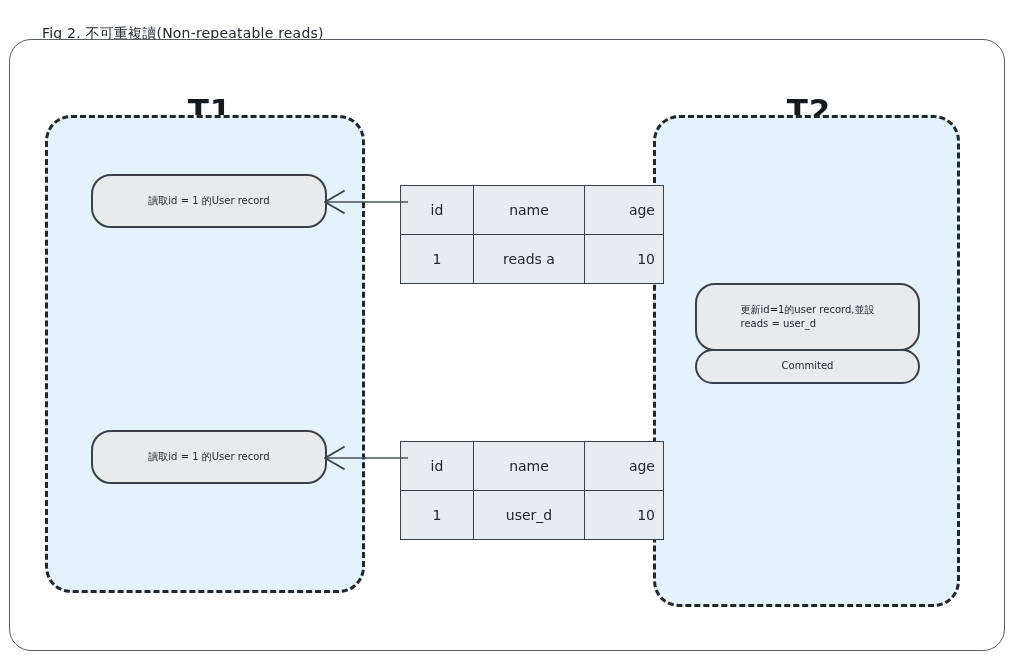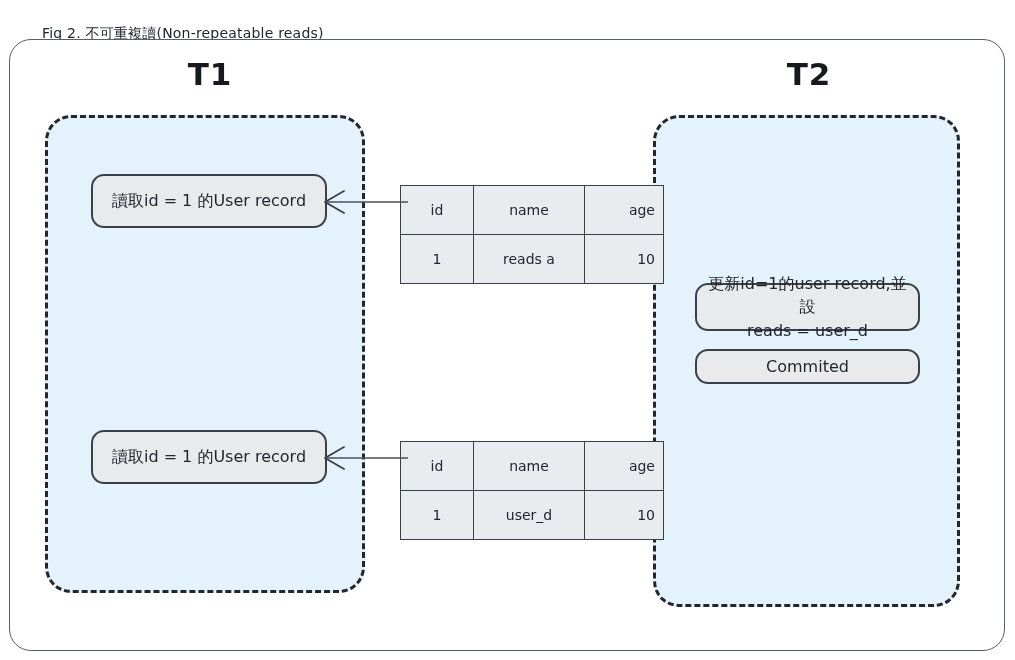--- a/index.html
+++ b/index.html
@@ -42,20 +42,21 @@
 
   
   .txn-title {
     position: absolute;
     font-size: 31px;
     font-weight: 700;
     letter-spacing: 1px;
     color: #16191d;
     text-align: center;
     width: 120px;
+    margin-top: 36px;
   }
   #txn-title-t1 { left: 150px; top: 56px; }
   #txn-title-t2 { left: 749px; top: 56px; }
 
   .txn-lane {
     position: absolute;
     border: 3px dashed #22272e;
     border-radius: 26px;
     background: #e4f2fc;
     box-sizing: border-box;
@@ -71,48 +72,48 @@
     top: 115px;
     width: 307px;
     height: 492px;
   }
 
   
   .step-box {
     position: absolute;
     background: #e9eaec;
     border: 2.2px solid #3a4049;
-    border-radius: 13px;
+    border-radius: 20px;
     box-sizing: border-box;
     display: flex;
     align-items: center;
     justify-content: center;
-    text-align: center;
-    font-size: 16px;
+    text-align: left;
+    font-size: 10px;
     line-height: 1.45;
     color: #22272e;
     padding: 4px 8px;
   }
   #step-t1-read-1 {
     left: 91px;
     top: 174px;
     width: 236px;
     height: 54px;
   }
   #step-t1-read-2 {
     left: 91px;
     top: 430px;
     width: 236px;
     height: 54px;
   }
   #step-t2-update {
     left: 695px;
     top: 283px;
     width: 225px;
-    height: 48px;
+    height: 68px;
   }
   #step-t2-commit {
     left: 695px;
     top: 349px;
     width: 225px;
     height: 35px;
     padding-left: 8px;
   }
   .step-line { display: block; }
 

